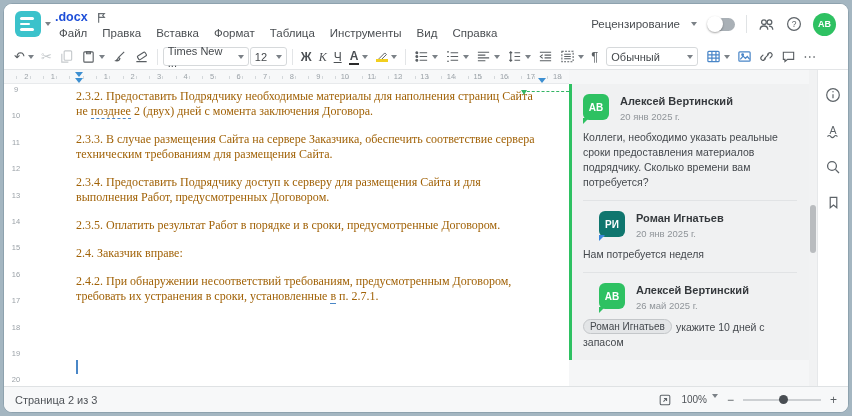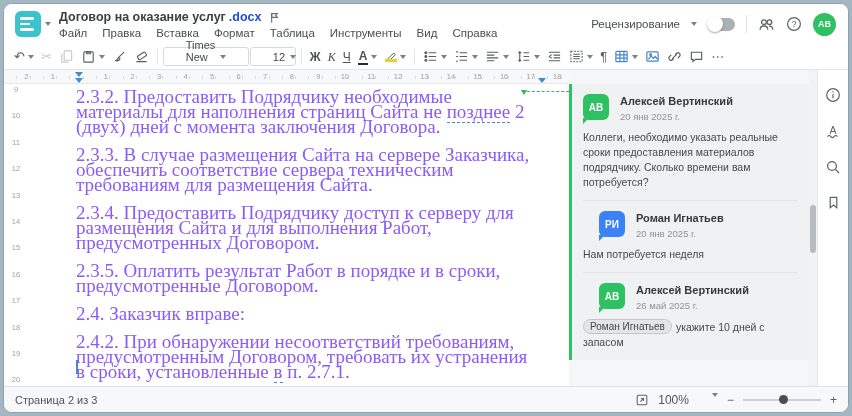--- a/index.html
+++ b/index.html
@@ -34,21 +34,21 @@
   .icon svg{display:block}
 
   
   .toolbar{height:26px;border-bottom:1px solid #e3e5e7;display:flex;align-items:center;
     padding:0 7px;gap:1px;flex:none}
   .tbtn{display:flex;align-items:center;gap:3px;padding:2px 3px;border-radius:3px;color:#5a5f63}
   .glyph{font-size:13px;line-height:14px}
   .disabled{color:#c5c9cc}
   .tsep{width:1px;height:16px;background:#e3e5e7;margin:0 4px;flex:none}
   .combo{display:flex;align-items:center;gap:5px;border:1px solid #d6d9db;border-radius:3px;
-    padding:0 22px;font-size:11px;color:#44484c;height:19px}
+    padding:0 4px;font-size:11px;color:#44484c;height:19px}
   .combo .caret{margin-left:auto}
   .fmt{font-size:12px;line-height:14px;color:#4c5054}
   .fmt.b{font-weight:bold}
   .fmt.i{font-style:italic;font-family:"Liberation Serif",serif}
   .fmt.u{text-decoration:underline}
   .fontcolor{border-bottom:2.5px solid #2b2b2b;font-weight:bold;padding:0 1px}
   .hl-bar{display:inline-block;width:12px;height:3px;background:#f2cf1f;margin-top:-3px}
   .hl-wrap{display:flex;flex-direction:column;align-items:center}
   .blue{color:#4a86c8}
 
@@ -61,37 +61,37 @@
     background-size:100% 3px;background-position:0 6px;background-repeat:no-repeat}
   .hr-num{width:26.55px;flex:none;text-align:center;font-size:7.5px;color:#9aa1a7;line-height:14px}
   .mk{position:absolute;width:0;height:0;border-left:4px solid transparent;border-right:4px solid transparent;
     border-top:5px solid #3d8fd1}
   .doc-row{flex:1;display:flex;background:#fff;min-height:0}
   .vruler{width:28px;flex:none;font-size:7.5px;color:#9aa1a7;overflow:hidden;
     background-image:repeating-linear-gradient(to bottom,transparent 0 12.2px,#d4d8db 12.2px 13.2px);
     background-size:4px 100%;background-position:12px 0;background-repeat:no-repeat}
   .vr-num{height:26.4px;text-align:center;line-height:11px;background:#fff;width:18px;margin-left:3px}
   .page{flex:1;position:relative;padding:5px 28px 0 44px;font-family:"Liberation Serif",serif;
-    font-size:19px;color:#8b5cf6}
+    font-size:12px;color:#a16207}
   .para{line-height:15px;margin-bottom:13px}
   .gap-top{margin-top:0}
   .mark-ins{border-bottom:1px dashed #4a87c7}
   .text-cursor{position:absolute;left:44px;top:276px;width:1.6px;height:14px;background:#4a87c7}
   .conn{position:absolute;top:7px;right:0;width:47px;border-top:1.6px dashed #33b564}
   .conn::before{content:'';position:absolute;left:-1px;top:-2px;width:0;height:0;
     border:3px solid transparent;border-top:5px solid #33b564}
 
   
   .comments-col{width:240px;flex:none;background:#f5f6f7;display:flex;flex-direction:column}
   .thread{margin-top:14px;background:#f0f1f2;border-left:3px solid #2ec162;padding:10px 12px 10px 11px}
   .c-head{display:flex;gap:11px}
   .avatar{width:26px;height:26px;border-radius:6px;position:relative;color:#fff;font-size:10px;
     font-weight:bold;display:flex;align-items:center;justify-content:center;flex:none}
   .avatar.green{background:#2ec162}
-  .avatar.blue2{background:#3b82f6}
+  .avatar.blue2{background:#0f766e}
   .avatar::after{content:'';position:absolute;left:0;bottom:-4px;width:0;height:0;
     border:3.5px solid transparent}
   .avatar.green::after{border-top-color:#2ec162;border-left-color:#2ec162}
   .avatar.blue2::after{border-top-color:#3a87dd;border-left-color:#3a87dd}
   .c-name{font-size:11px;font-weight:bold;color:#35393d;line-height:13px;margin-top:1px}
   .c-date{font-size:9.5px;color:#8f9499;margin-top:3px}
   .c-body{font-size:10.5px;color:#45494e;line-height:15px;margin-top:8px}
   .c-sep{height:1px;background:#e1e3e5;margin:10px 0}
   .reply{margin-left:16px}
   .pill{display:inline-block;background:#e3e5e7;border:1px solid #c4c7ca;border-radius:8px;
@@ -99,42 +99,41 @@
 
   .scrollbar{width:8px;flex:none;background:#f1f2f3;position:relative}
   .thumb{position:absolute;top:135px;left:1px;width:6px;height:48px;background:#b9bcbf;border-radius:3px}
   .right-rail{flex:1;background:#fff;border-left:1px solid #e6e8ea;display:flex;flex-direction:column;
     align-items:center;padding-top:17px;gap:20px;color:#7d8388}
 
   
   .statusbar{height:26px;flex:none;border-top:1px solid #dfe2e4;background:#f7f8f9;display:flex;
     align-items:center;padding:0 11px;font-size:11px;color:#4f5358;gap:28px}
   .sb-right{margin-left:auto;display:flex;align-items:center;gap:9px;color:#4f5358}
-  .zoomval{display:flex;gap:23px;font-size:12px}
+  .zoomval{display:flex;gap:5px;font-size:10px}
   .track{width:78px;height:2px;background:#cdd0d3;position:relative}
   .knob{position:absolute;left:36px;top:-3.5px;width:9px;height:9px;border-radius:50%;background:#494e53}
   .pm{font-size:12px;color:#5a5f63;line-height:12px}
 </style>
 </head>
 <body>
 
 <div class="window">
 
   <div class="titlebar">
     <div class="logo-wrap">
       <div class="logo">
           <i></i>
           <i></i>
           <i></i>
         </div>
       <span class="caret"></span>
     </div>
     <div class="tb-center">
       <div class="doc-title-row">
-        <span>Договор на оказание услуг</span>
           <span class="doc-ext" style="margin-left:-4px">.docx</span>
         <span class="icon">
           <svg width="13" height="13" viewBox="0 0 16 16" stroke="#6a7075" fill="none" stroke-width="1.4">
               <path d="M4.5 2.5v12"></path>
               <path d="M4.5 3.2h7l-2 2.3 2 2.3h-7z"></path>
             </svg>
         </span>
       </div>
       <div class="menu-row">
           <span>Файл</span>
@@ -269,20 +268,24 @@
     </span>
     <span class="tbtn">
       <svg width="15" height="15" viewBox="0 0 16 16" stroke="currentColor" fill="none" stroke-width="1.1">
           <rect x="2" y="2.5" width="12" height="11" stroke-dasharray="2 1.4"></rect>
           <path d="M4.5 5.5h7M4.5 8h7M4.5 10.5h7"></path>
         </svg>
       <span class="caret"></span>
     </span>
     <span class="tbtn">
         <span class="glyph">¶</span>
+      </span>
+    <span class="combo" style="width:92px;margin:0 4px">
+        <span>Обычный</span>
+        <span class="caret"></span>
       </span>
     <span class="tbtn blue">
       <svg width="15" height="15" viewBox="0 0 16 16" stroke="currentColor" fill="none" stroke-width="1.3">
           <rect x="2" y="2.5" width="12" height="11" rx="1"></rect>
           <path d="M2 6.2h12M2 9.8h12M6.3 2.5v11M10.6 2.5v11"></path>
         </svg>
       <span class="caret"></span>
     </span>
     <span class="tbtn blue">
       <svg width="15" height="15" viewBox="0 0 16 16" stroke="currentColor" fill="none" stroke-width="1.3">

